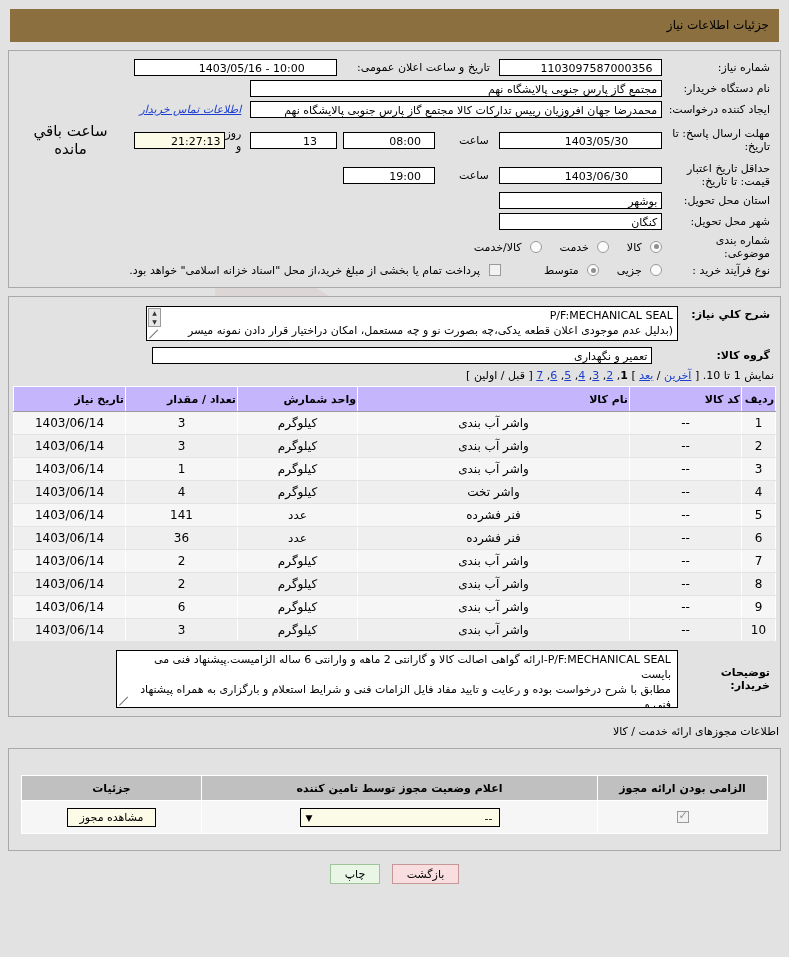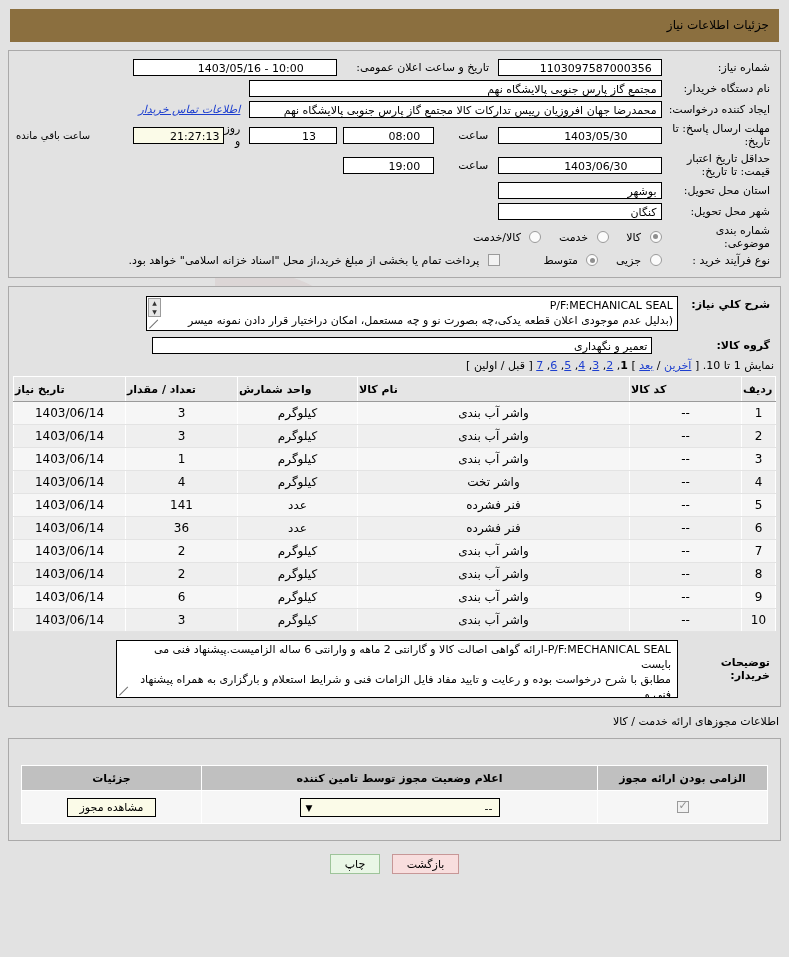--- a/index.html
+++ b/index.html
@@ -194,27 +194,27 @@
   .pager .sep { color: #000; }
 
   table.grid {
     width: 100%;
     border-collapse: collapse;
     background: #fff;
     font-size: 11px;
     border: 1px solid #c0c0c0;
   }
   table.grid th {
-    background: #e5e5e5;
+    background: #c4b5fd;
     border: 1px solid #ffffff;
     border-bottom: 1px solid #9a9a9a;
     font-weight: bold;
     font-size: 11px;
     height: 22px;
-    text-align: left;
+    text-align: right;
     color: #000;
   }
   table.grid td {
     border: 1px solid #ffffff;
     border-bottom: 1px solid #e3e3e3;
     height: 20px;
     text-align: center;
     background: #f6f6f6;
     color: #000;
     font-size: 12px;
@@ -401,21 +401,21 @@
                 <tbody>
                   <tr>
             <td style="width:34px;padding:0 3px 0 0;text-align:right;font-size:11px;">روز و</td>
             <td style="padding:0;">
                       <span class="box cream ltr">21:27:13</span>
                     </td>
           </tr>
                 </tbody>
               </table>
         </td>
-        <td style="text-align:left;padding-right:6px;font-size:10px;">ساعت باقي مانده</td>
+        <td style="text-align:center;padding-right:6px;font-size:15px;">ساعت باقي مانده</td>
       </tr>
 
       <tr>
         <td class="lbl">حداقل تاریخ اعتبار قیمت: تا تاریخ:</td>
         <td>
           <span class="box ltr">1403/06/30</span>
         </td>
         <td style="text-align:right;">
           <table style="width:100%;border-collapse:collapse;">
                 <tbody>

